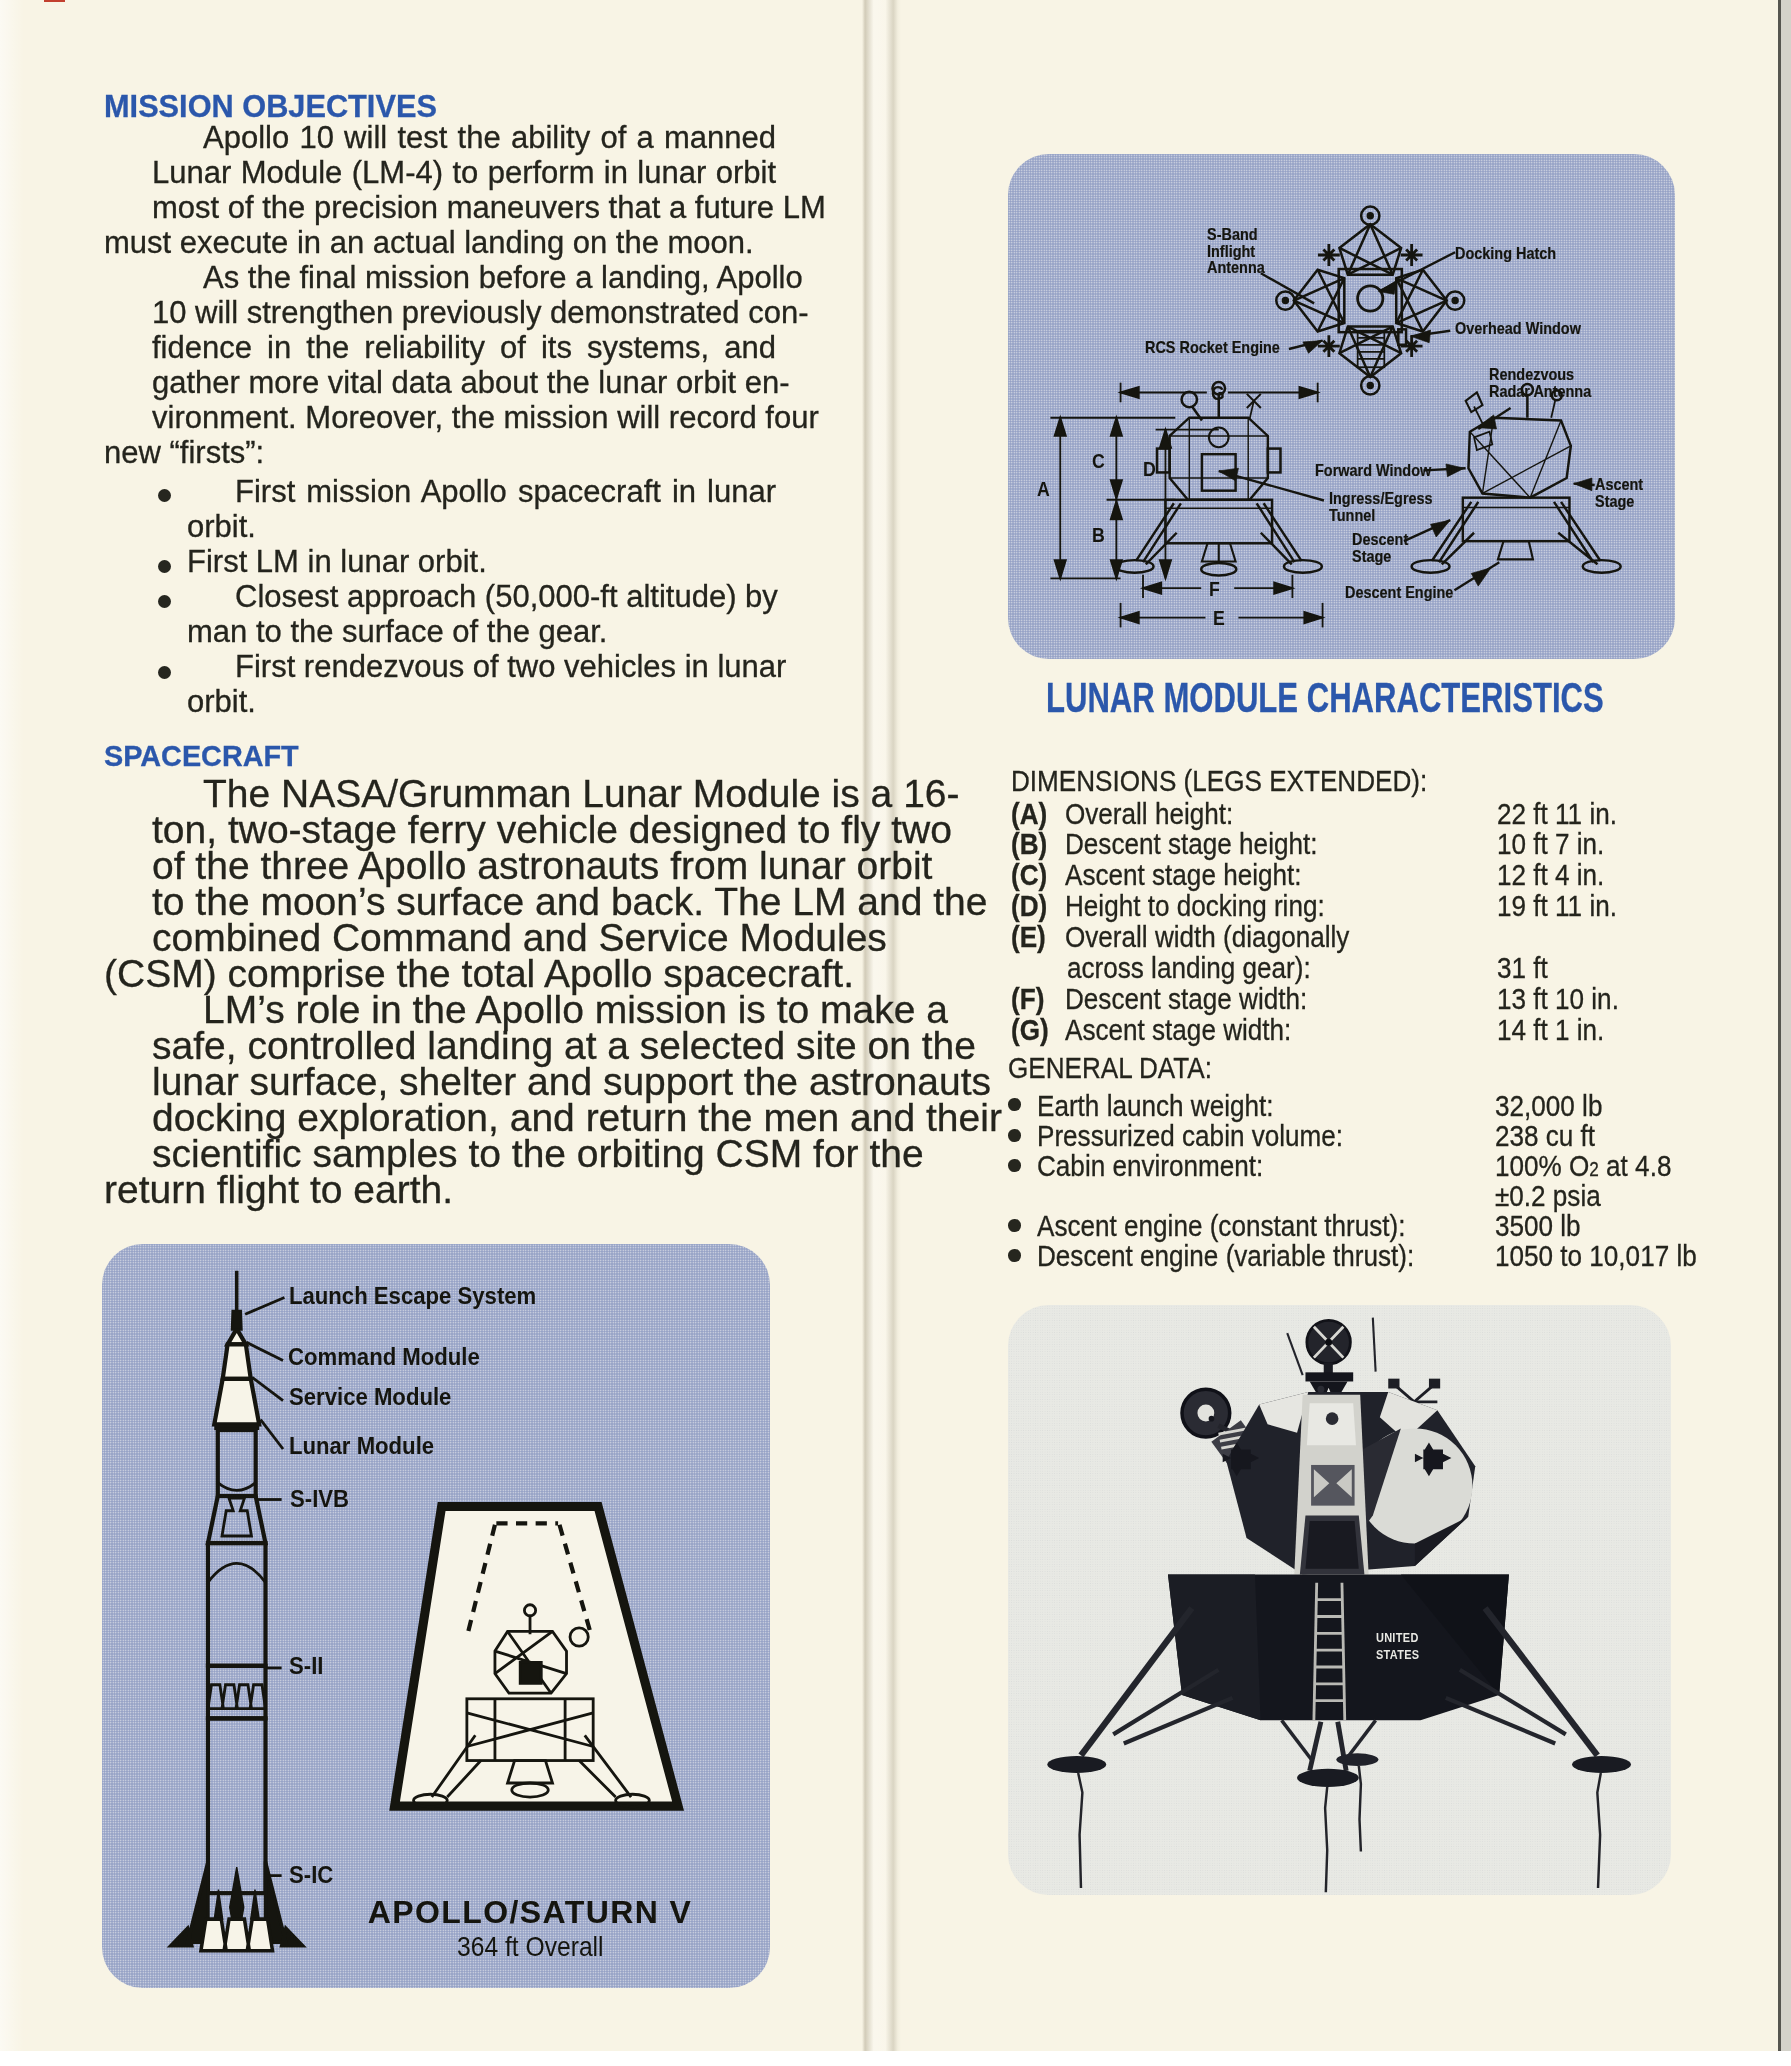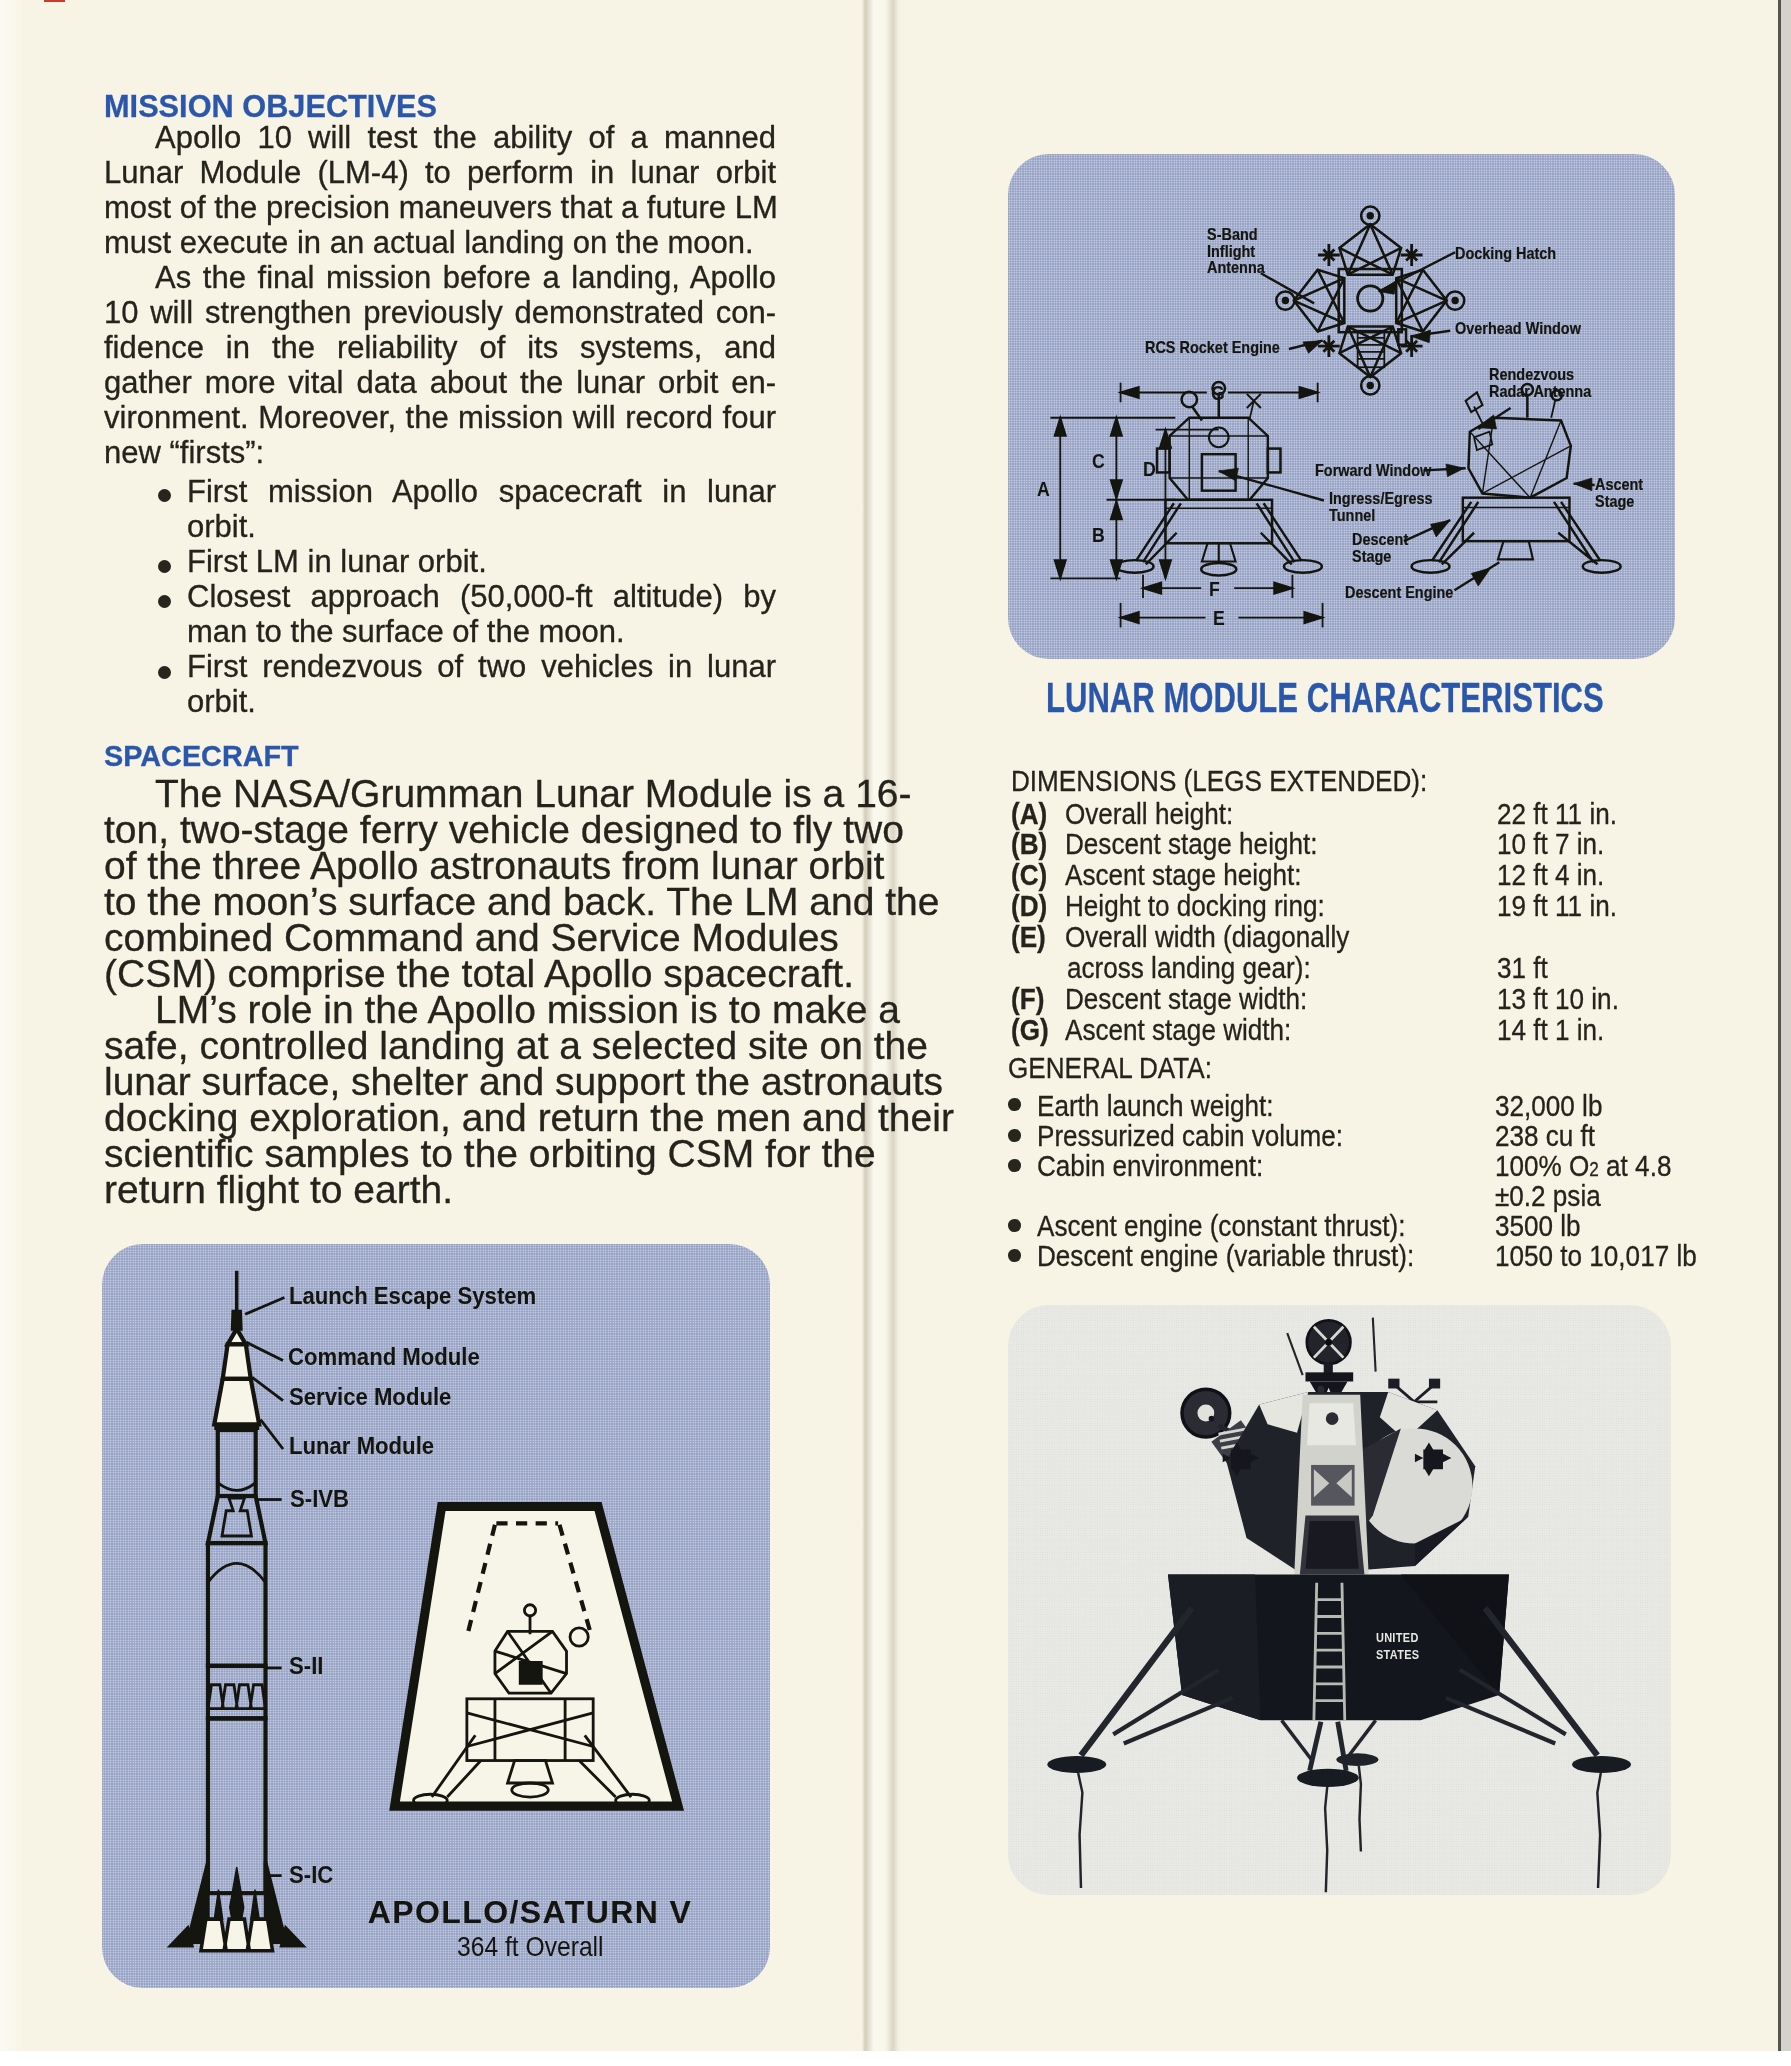--- a/index.html
+++ b/index.html
@@ -11,21 +11,21 @@
         background-color:#96a2c6;
         background-image:radial-gradient(circle, rgba(252,250,244,0.8) 0.6px, rgba(252,250,244,0) 0.9px);
         background-size:2.5px 2.5px;}
   .graybox{position:absolute;border-radius:41px;
         background-color:#e8e9e4;
         background-image:radial-gradient(circle, rgba(168,172,182,0.22) 0.4px, rgba(168,172,182,0) 0.6px);
         background-size:2.4px 2.4px;}
   .hblue{position:absolute;color:#2b57ab;font-weight:bold;white-space:nowrap;transform-origin:0 0;-webkit-text-stroke:0.3px #2b57ab;}
   .txt{position:absolute;color:#24241d;transform-origin:0 0;-webkit-text-stroke:0.3px #24241d;}
   .line{white-space:nowrap;}
-  .j{white-space:nowrap;text-align:justify;text-align-last:justify;}
+  .j{white-space:nowrap;text-align:justify;text-align-last:justify;margin-left:48px;}
   .lbl{position:absolute;color:#15150f;font-weight:bold;white-space:nowrap;transform-origin:0 0;line-height:16.5px;font-size:17px;transform:scaleX(0.85);-webkit-text-stroke:0.2px #15150f;}
   .dim{position:absolute;color:#15150f;font-weight:bold;white-space:nowrap;transform-origin:0 0;font-size:19.7px;transform:scaleX(0.9);}
   .rlbl{position:absolute;color:#15150f;font-weight:bold;white-space:nowrap;transform-origin:0 0;font-size:24.6px;transform:scaleX(0.9);}
   .row{position:absolute;color:#24241d;font-size:30px;white-space:nowrap;transform-origin:0 0;transform:scaleX(0.87);-webkit-text-stroke:0.3px #24241d;}
   .dot{position:absolute;border-radius:50%;background:#26261f;}
 </style>
 </head>
 <body>
 <div id="page"></div>
 <div style="position:absolute;left:0;top:0;width:24px;height:2051px;background:linear-gradient(90deg,rgba(255,255,255,0.55),rgba(255,255,255,0));"></div>
@@ -52,21 +52,21 @@
   <div class="j">gather more vital data about the lunar orbit en-</div>
   <div class="j">vironment. Moreover, the mission will record four</div>
   <div class="line">new “firsts”:</div>
 </div>
 
 <div class="txt" style="left:187px;top:474px;width:589px;font-size:31px;line-height:35px;">
   <div class="j">First mission Apollo spacecraft in lunar</div>
   <div class="line">orbit.</div>
   <div class="line">First LM in lunar orbit.</div>
   <div class="j">Closest approach (50,000-ft altitude) by</div>
-  <div class="line">man to the surface of the moon.</div>
+  <div class="line">man to the surface of the gear.</div>
   <div class="j">First rendezvous of two vehicles in lunar</div>
   <div class="line">orbit.</div>
 </div>
 <div class="dot" style="left:158px;top:489px;width:13.3px;height:13.3px;"></div>
 <div class="dot" style="left:158px;top:560px;width:13.3px;height:13.3px;"></div>
 <div class="dot" style="left:158px;top:595px;width:13.3px;height:13.3px;"></div>
 <div class="dot" style="left:158px;top:666px;width:13.3px;height:13.3px;"></div>
 
 <div class="hblue" style="left:104px;top:739px;font-size:30px;transform:scaleX(0.96);">SPACECRAFT</div>
 

